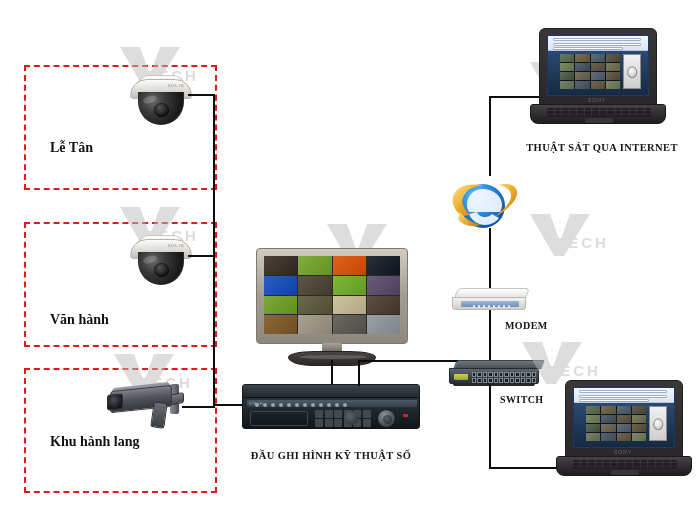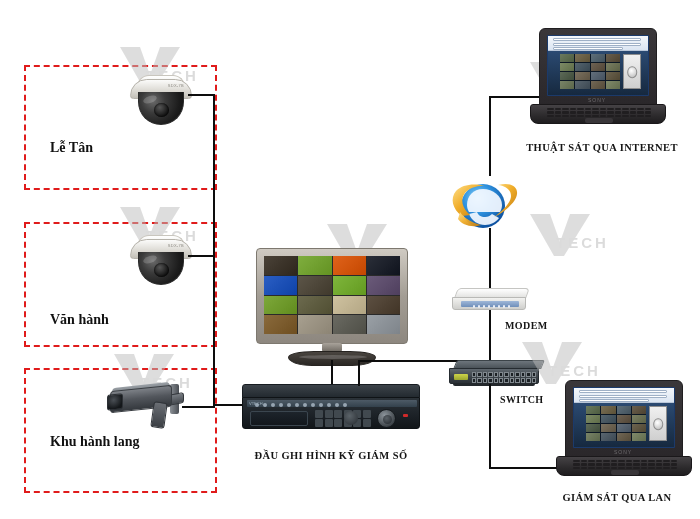--- a/index.html
+++ b/index.html
@@ -448,21 +448,21 @@
           <i></i>
           <i></i>
           <i></i>
           <i></i>
       </div>
       <div class="dvr-dpad"></div>
       <div class="dvr-jog"></div>
       <div class="dvr-led"></div>
     </div>
   </div>
-  <div class="caption" style="left:242px; top:450px; width:178px;">ĐẦU GHI HÌNH KỸ GIÁM SỐ</div>
+  <div class="caption" style="left:242px; top:450px; width:178px;">ĐẦU GHI HÌNH KỸ THUẬT SỐ</div>
 
   <div class="wire v" style="left:358px; top:360px; height:26px;"></div>
   <div class="wire h" style="left:358px; top:360px; width:126px;"></div>
 
   <div class="ieicon" style="left:450px; top:172px;">
     <svg width="68" height="62" viewBox="0 0 68 62">
       <defs>
         <radialGradient id="ieBlue" cx="38%" cy="32%" r="72%">
           <stop offset="0%" stop-color="#8fd3f7"></stop>
           <stop offset="45%" stop-color="#2f93e0"></stop>
@@ -731,15 +731,14 @@
           <i></i>
           <i></i>
           <i></i>
           <i></i>
           <i></i>
         </div>
       <div class="lp-track"></div>
     </div>
     <div class="lp-brand">SONY</div>
   </div>
-  <div class="caption" style="left:534px; top:492px; width:166px;">GIÁM SÁT QUA LAN</div>
 
 </div>
 
 </body></html>

